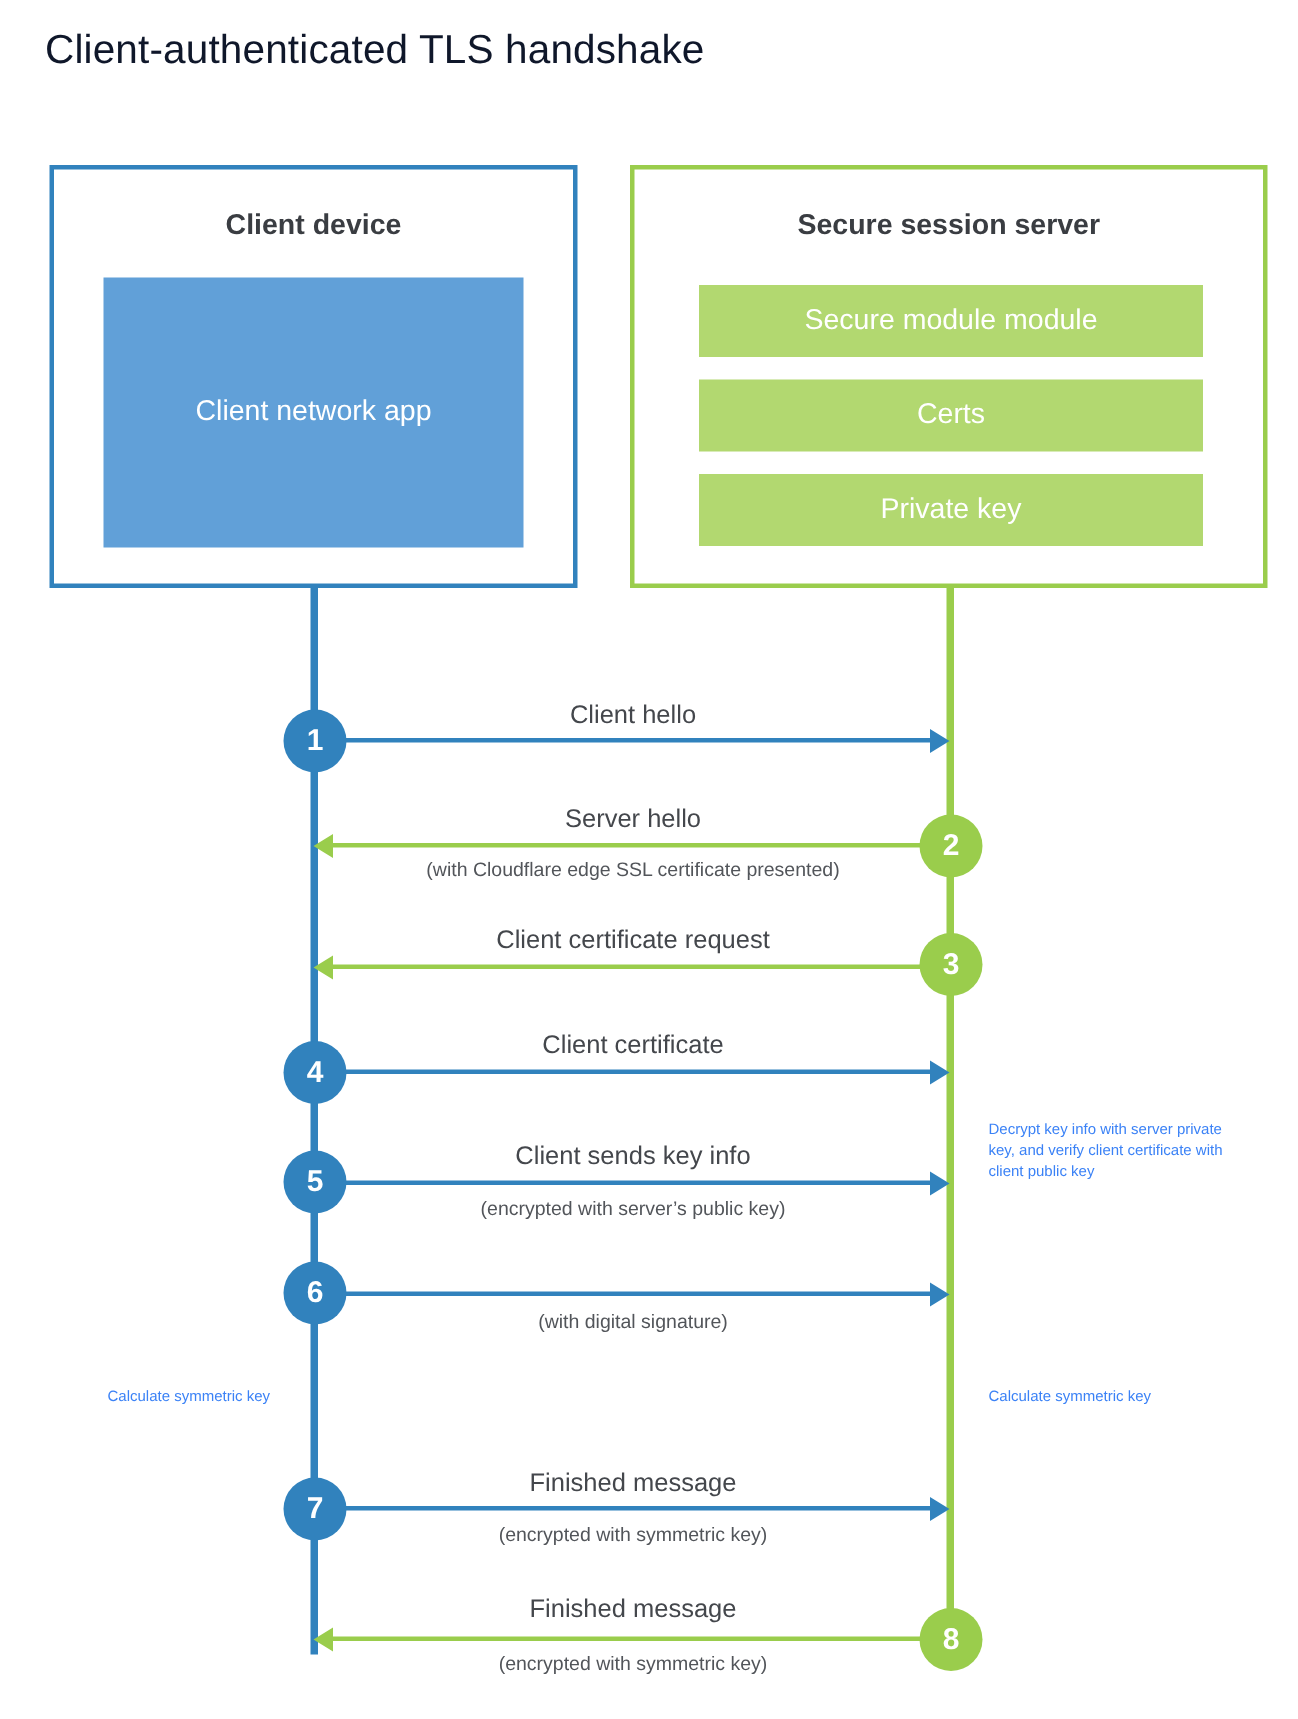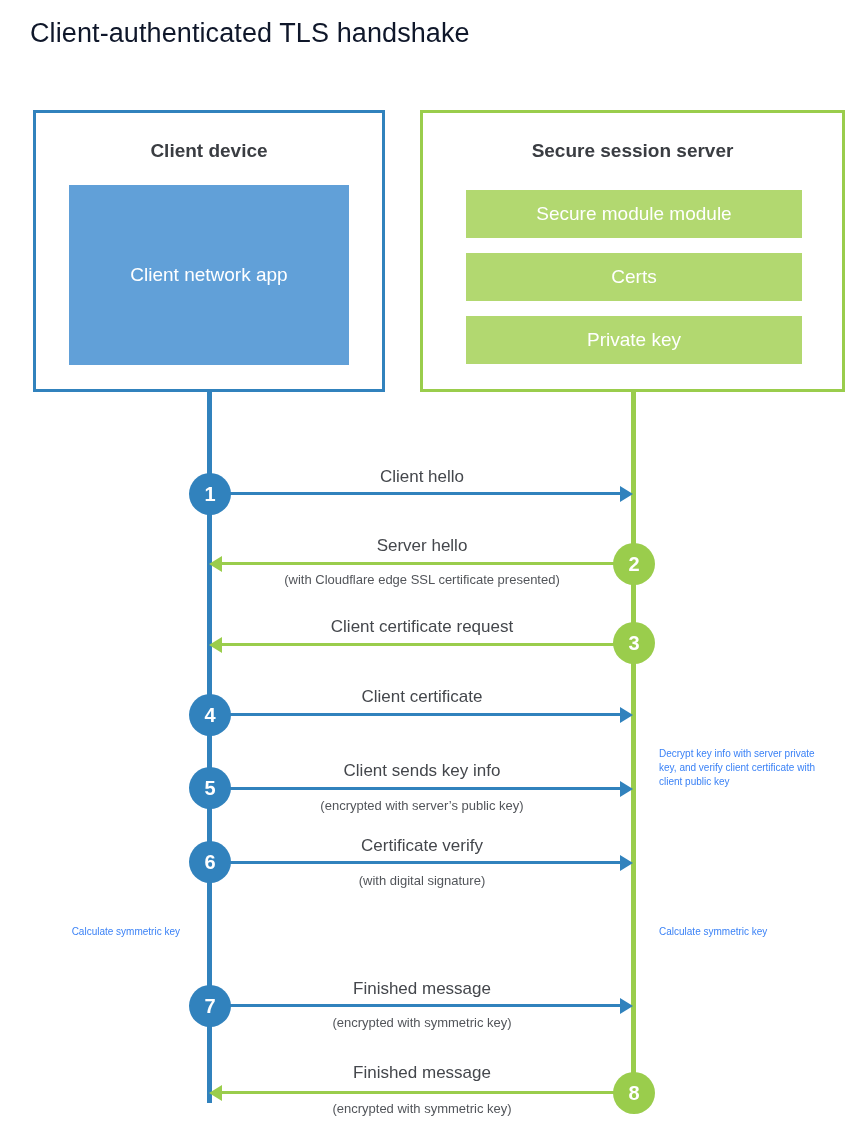--- a/index.html
+++ b/index.html
@@ -216,21 +216,20 @@
   <div class="arrow-line blue" style="left:210px; top:713px; width:410px;"></div>
   <div class="arrow-head right blue" style="left:620px; top:707px;"></div>
   <div class="step-circle blue" style="left:189px; top:694px;">4</div>
 
   <div class="msg-label" style="left:210px; top:761px; width:424px;">Client sends key info</div>
   <div class="arrow-line blue" style="left:210px; top:787px; width:410px;"></div>
   <div class="arrow-head right blue" style="left:620px; top:781px;"></div>
   <div class="msg-sub" style="left:210px; top:798px; width:424px;">(encrypted with server’s public key)</div>
   <div class="step-circle blue" style="left:189px; top:767px;">5</div>
 
-  <div class="msg-label" style="left:210px; top:836px; width:424px;">Certificate verify</div>
   <div class="arrow-line blue" style="left:210px; top:861px; width:410px;"></div>
   <div class="arrow-head right blue" style="left:620px; top:855px;"></div>
   <div class="msg-sub" style="left:210px; top:873px; width:424px;">(with digital signature)</div>
   <div class="step-circle blue" style="left:189px; top:841px;">6</div>
 
   <div class="msg-label" style="left:210px; top:979px; width:424px;">Finished message</div>
   <div class="arrow-line blue" style="left:210px; top:1004px; width:410px;"></div>
   <div class="arrow-head right blue" style="left:620px; top:998px;"></div>
   <div class="msg-sub" style="left:210px; top:1015px; width:424px;">(encrypted with symmetric key)</div>
   <div class="step-circle blue" style="left:189px; top:985px;">7</div>

